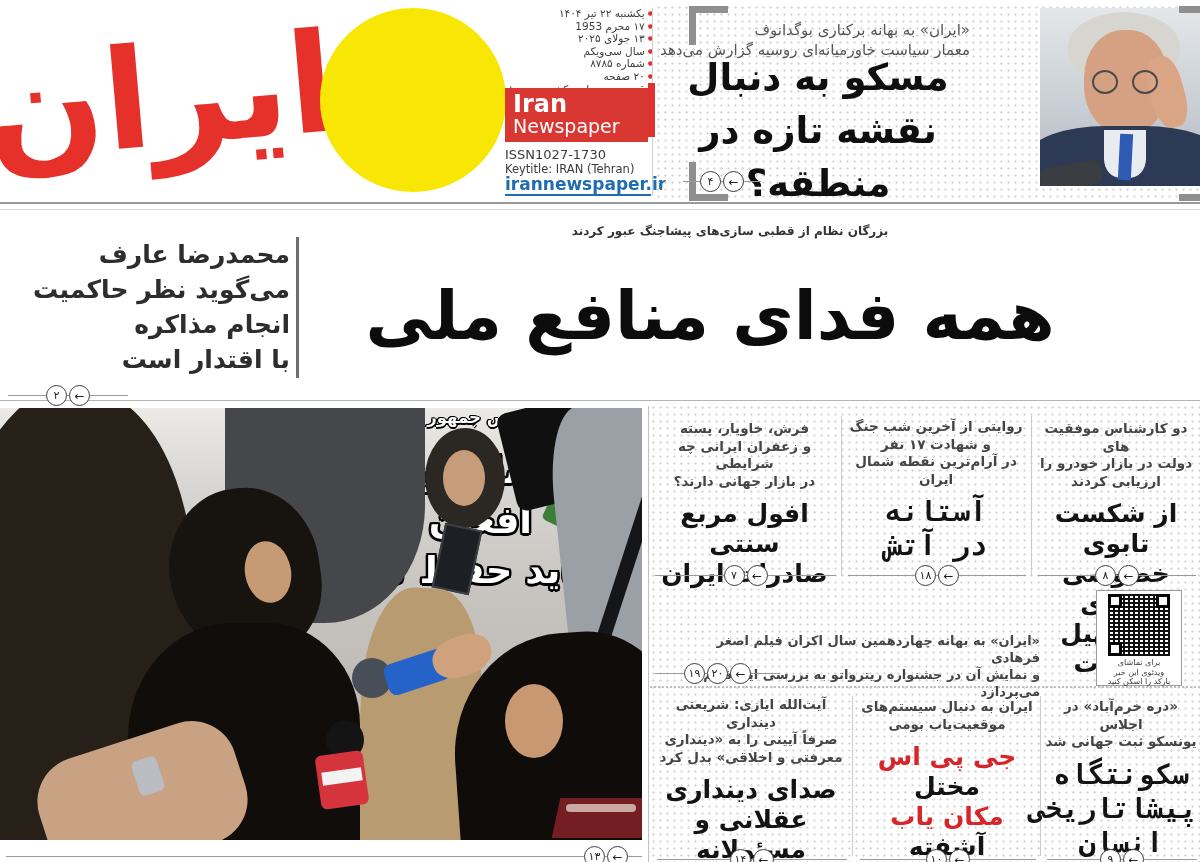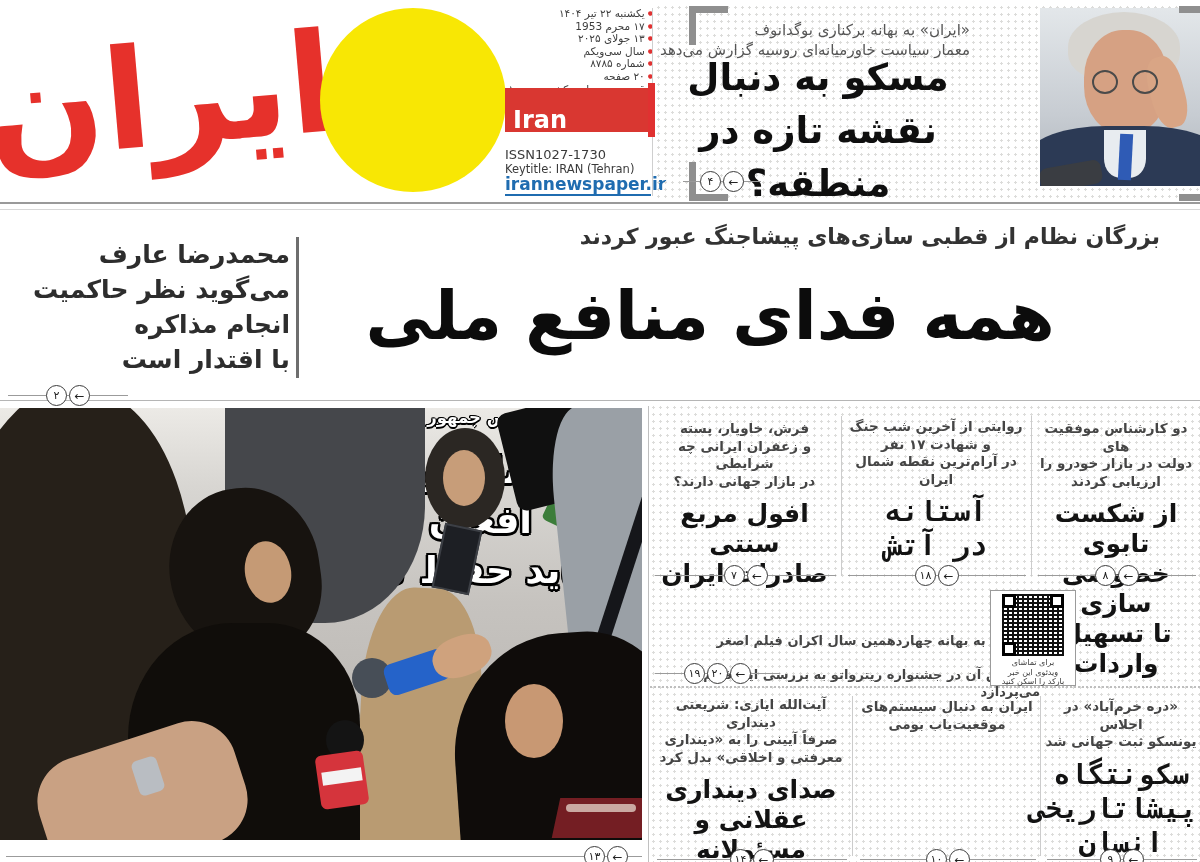--- a/index.html
+++ b/index.html
@@ -9,22 +9,22 @@
   .pre{white-space:pre-line;}
   .dotbg{background-image:radial-gradient(#dcdcda 1px,transparent 1.3px);background-size:7px 7px;}
 
   
   .logo{left:8px;top:0;width:305px;height:195px;display:flex;align-items:center;justify-content:center;
         color:#e6312b;font-size:138px;font-weight:bold;transform:rotate(-5deg);line-height:1;}
   .sun{left:320px;top:8px;width:186px;height:184px;border-radius:50%;background:#f8e704;}
   .mh-info{left:505px;top:7px;width:148px;direction:rtl;}
   .date-item{font-size:10.5px;color:#3d3d3d;line-height:11.6px;text-align:right;}
   .date-item::before{content:"●";color:#e03131;font-size:6px;vertical-align:2px;margin-left:3px;}
-  .nameplate{left:505px;top:88px;width:143px;height:44px;background:#d93731;color:#fff;direction:ltr;
-             text-align:left;padding:21px 8px;box-sizing:border-box;}
+  .nameplate{left:505px;top:88px;width:143px;height:54px;background:#d93731;color:#fff;direction:ltr;
+             text-align:left;padding:5px 8px;box-sizing:border-box;}
   .np1{font-size:24px;font-weight:bold;line-height:23px;}
   .np2{font-size:19px;line-height:21px;}
   .issn{left:505px;top:147px;width:145px;direction:ltr;text-align:left;font-size:13px;color:#3a3a3a;}
   .keytitle{left:505px;top:162px;width:145px;direction:ltr;text-align:left;font-size:11.5px;color:#3a3a3a;}
   .website{left:505px;top:174px;width:145px;direction:ltr;text-align:left;font-size:17px;font-weight:bold;color:#1f6cb0;}
   .blue-rule{left:505px;top:194px;width:146px;height:2px;background:#1f6cb0;}
 
   
   .top-story{left:655px;top:4px;width:545px;height:194px;}
   .bk{position:absolute;width:32px;height:32px;border:0 solid #8f8f8f;z-index:3;}
@@ -58,21 +58,21 @@
 
   
   .rule1{left:0;top:202px;width:1200px;height:2px;background:#9a9a9a;}
   .rule2{left:0;top:209px;width:1200px;height:1px;background:#d8d8d8;}
   .rule3{left:0;top:400px;width:1200px;height:1px;background:#b5b5b5;}
 
   
   .side-bar{left:296px;top:237px;width:2.5px;height:141px;background:#6e6e6e;}
   .side-text{left:18px;top:237px;width:272px;text-align:right;font-size:25px;font-weight:800;
              color:#2d2d2d;line-height:35px;}
-  .lead-kicker{left:300px;top:224px;width:860px;text-align:right;font-size:22px;font-weight:600;color:#333;}
+  .lead-kicker{left:300px;top:224px;width:860px;text-align:center;font-size:12px;font-weight:600;color:#333;}
   .lead-headline{left:250px;top:248px;width:920px;height:135px;display:flex;align-items:center;justify-content:center;
                  font-size:67px;font-weight:900;color:#0c0c0c;}
 
   
   .main-photo{left:0;top:408px;width:642px;height:432px;overflow:hidden;
               background:linear-gradient(180deg,#eceae6 0%,#d8d6d2 18%,#c6c3bf 45%,#b3b0ac 100%);}
   .main-photo .sh{position:absolute;}
   .mp-kicker{left:14px;top:282px;width:302px;text-align:right;font-size:16.5px;font-weight:bold;color:#fff;z-index:6;
              text-shadow:-1.5px 0 #000,1.5px 0 #000,0 -1.5px #000,0 1.5px #000,1px 1px #000,-1px -1px #000;}
   .mp-headline{left:0;top:306px;width:370px;text-align:center;font-size:37px;font-weight:900;color:#fff;
@@ -86,21 +86,21 @@
   .v-sep-main{left:648px;top:406px;width:1px;height:456px;background:#c0c0c0;}
   .vl{position:absolute;width:1px;background:#cccccc;}
   .card{position:absolute;text-align:center;z-index:2;}
   .kick{font-size:13.5px;font-weight:600;color:#454545;line-height:17.5px;}
   .head{margin-top:9px;font-size:25px;font-weight:900;color:#131313;line-height:30px;}
   .head.big{font-size:28px;line-height:34px;font-family:Liberation Mono, monospace;}
   .redw{color:#d6252b;}
 
   .film-head{left:655px;top:588px;width:385px;text-align:right;font-size:27.5px;font-weight:900;color:#111;z-index:2;}
   .film-sub{left:700px;top:632px;width:340px;text-align:right;font-size:13px;font-weight:600;color:#454545;line-height:17px;z-index:2;}
-  .qr-box{left:990px;top:590px;width:86px;height:96px;border:1px solid #9b9b9b;background:#fff;box-sizing:border-box;
+  .qr-box{left:1096px;top:590px;width:86px;height:96px;border:1px solid #9b9b9b;background:#fff;box-sizing:border-box;
           padding:3px 3px 10px;z-index:3;}
   .qr{position:relative;width:62px;height:62px;margin:0 auto;
       background:repeating-linear-gradient(0deg,#111 0 2px,transparent 2px 4px),
                  repeating-linear-gradient(90deg,#111 0 2px,#fff 2px 5px);}
   .fq{position:absolute;width:14px;height:14px;border:3px solid #000;background:#fff;box-sizing:border-box;}
   .qr-caption{margin-top:2px;font-size:8px;color:#3a3a3a;text-align:center;line-height:9.5px;}
   .dotline{left:650px;top:686px;width:550px;border-top:2px dotted #bfbfbf;}
 </style>
 </head>
 <body>
@@ -286,20 +286,25 @@
 انسان</div>
   </div>
   <div class="refrow" style="left:1047px;top:848px;width:150px;">
     <span class="pcir parrow"></span>
     <span class="pcir">۹</span>
   </div>
 
   <div class="card" style="left:858px;top:698px;width:178px;">
     <div class="kick pre">ایران به دنبال سیستم‌های
 موقعیت‌یاب بومی</div>
+    <div class="head">
+      <div><span class="redw">جی پی اس</span><span> مختل</span></div>
+      <div><span class="redw">مکان یاب</span><span> آشفته</span></div>
+
+    </div>
   </div>
   <div class="refrow" style="left:860px;top:848px;width:176px;">
     <span class="pcir parrow"></span>
     <span class="pcir">۱۰</span>
   </div>
 
   <div class="card" style="left:655px;top:696px;width:192px;">
     <div class="kick pre">آیت‌الله ایازی: شریعتی دینداری
 صرفاً آیینی را به «دینداری
 معرفتی و اخلاقی» بدل کرد</div>

